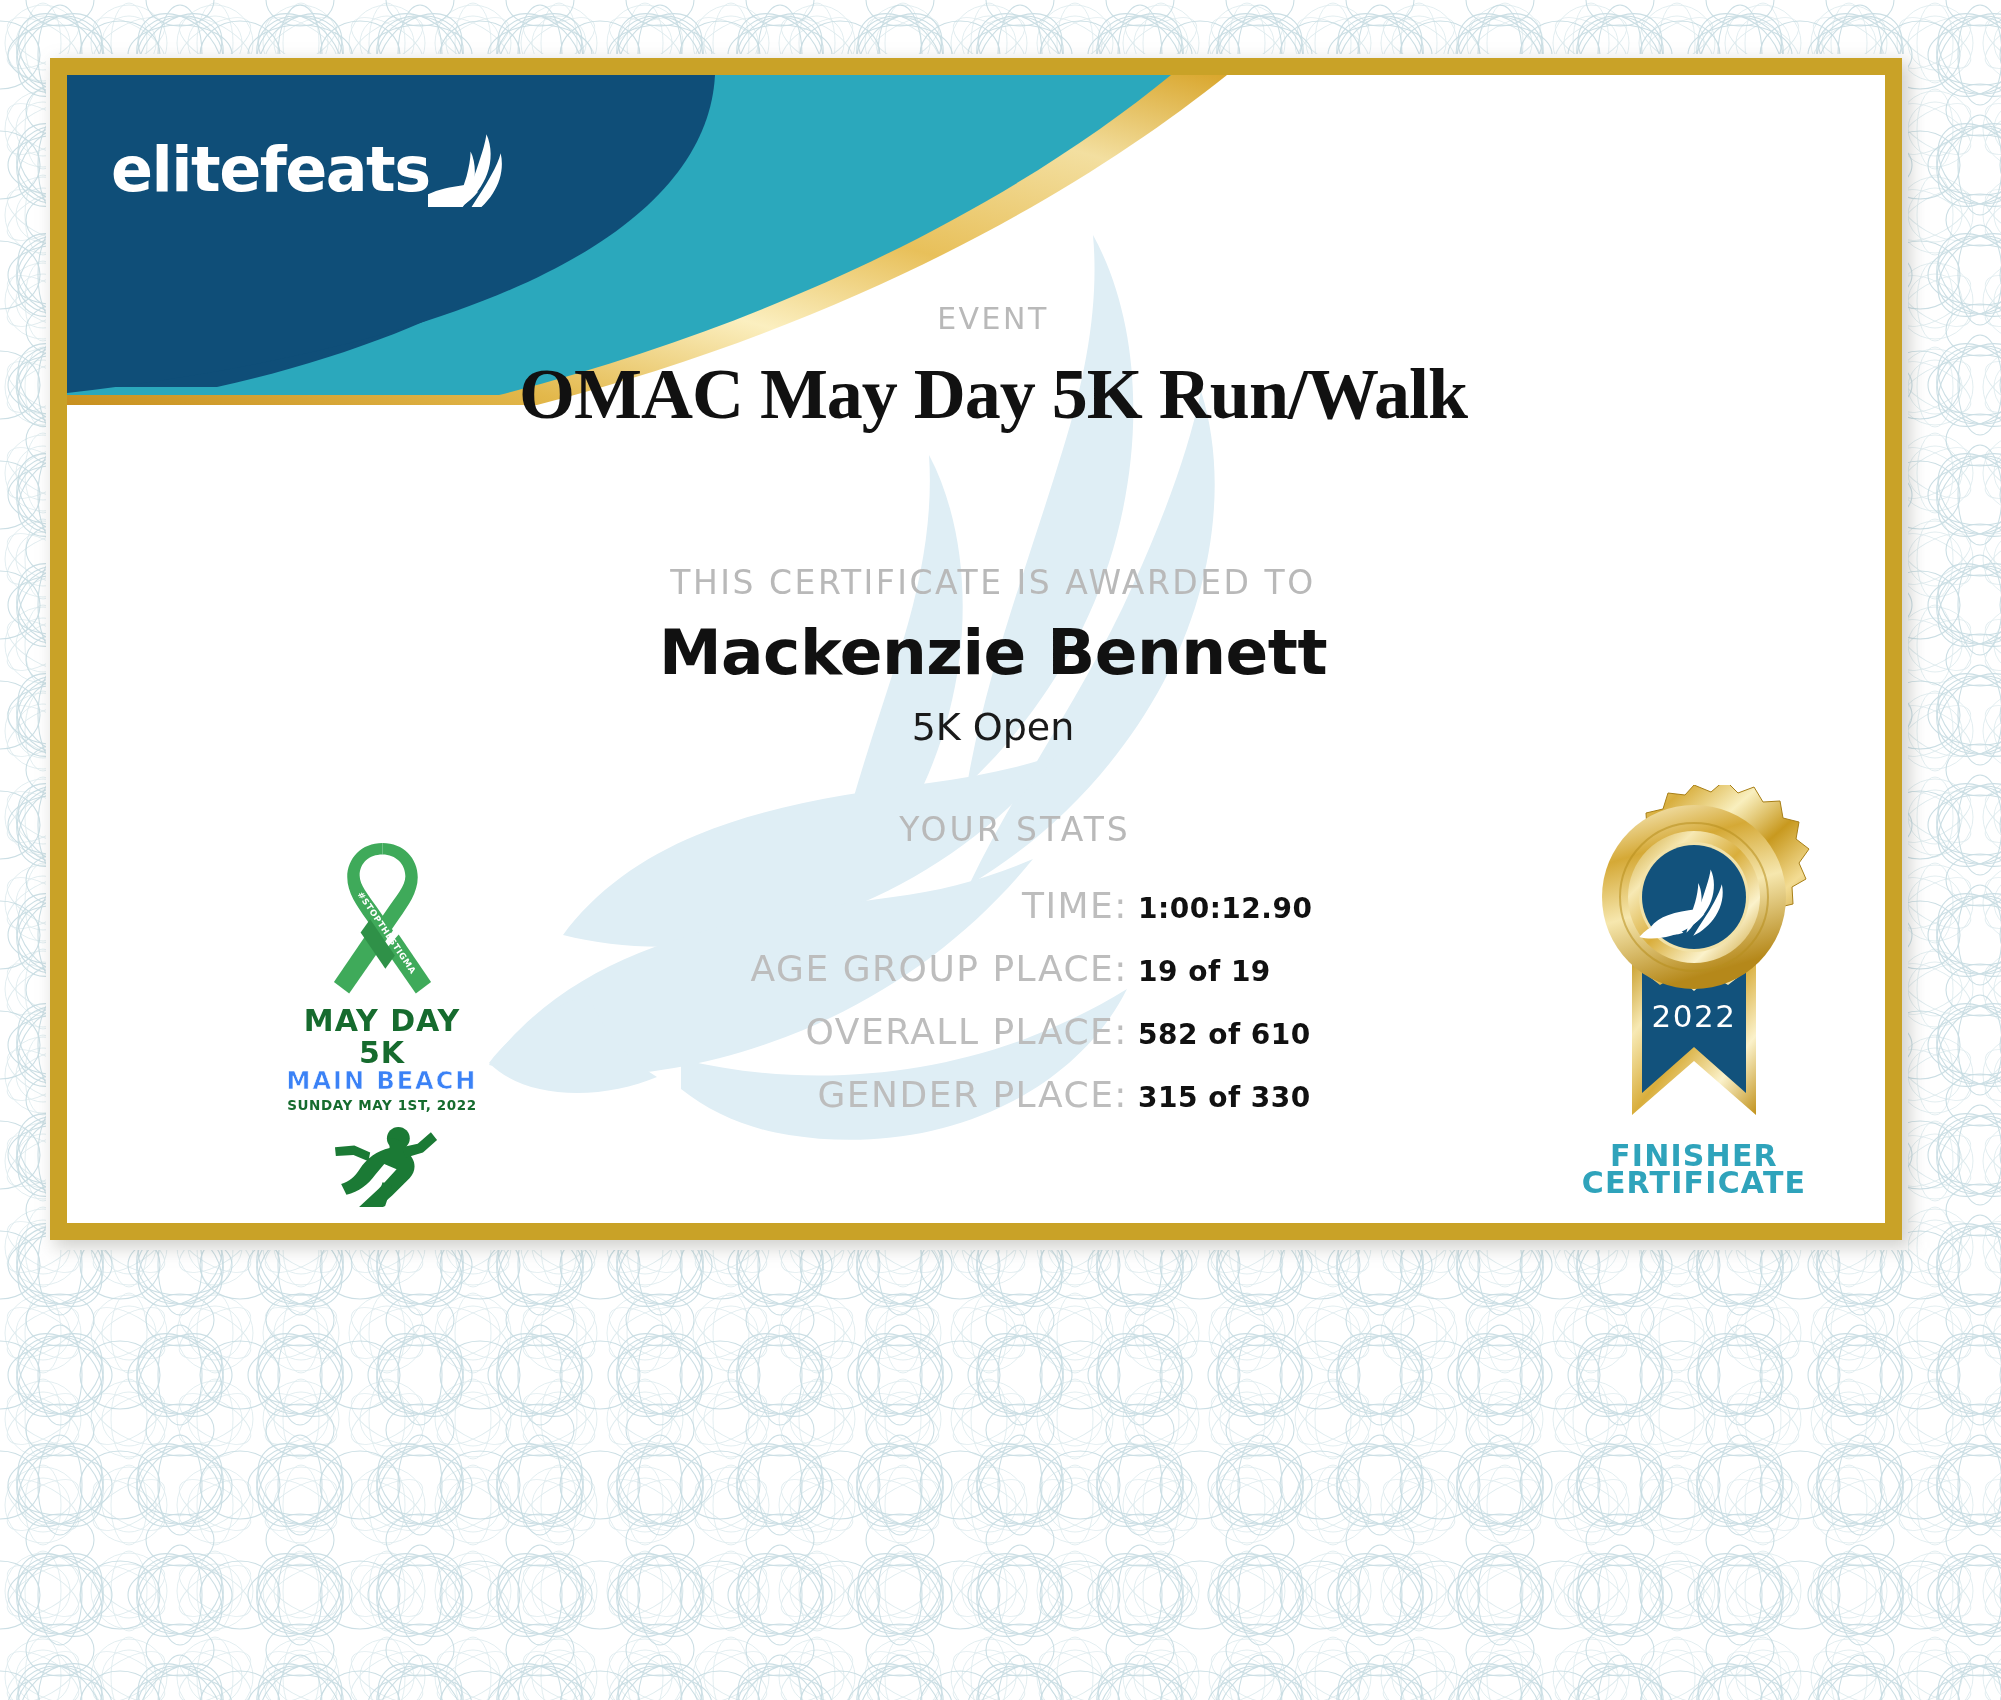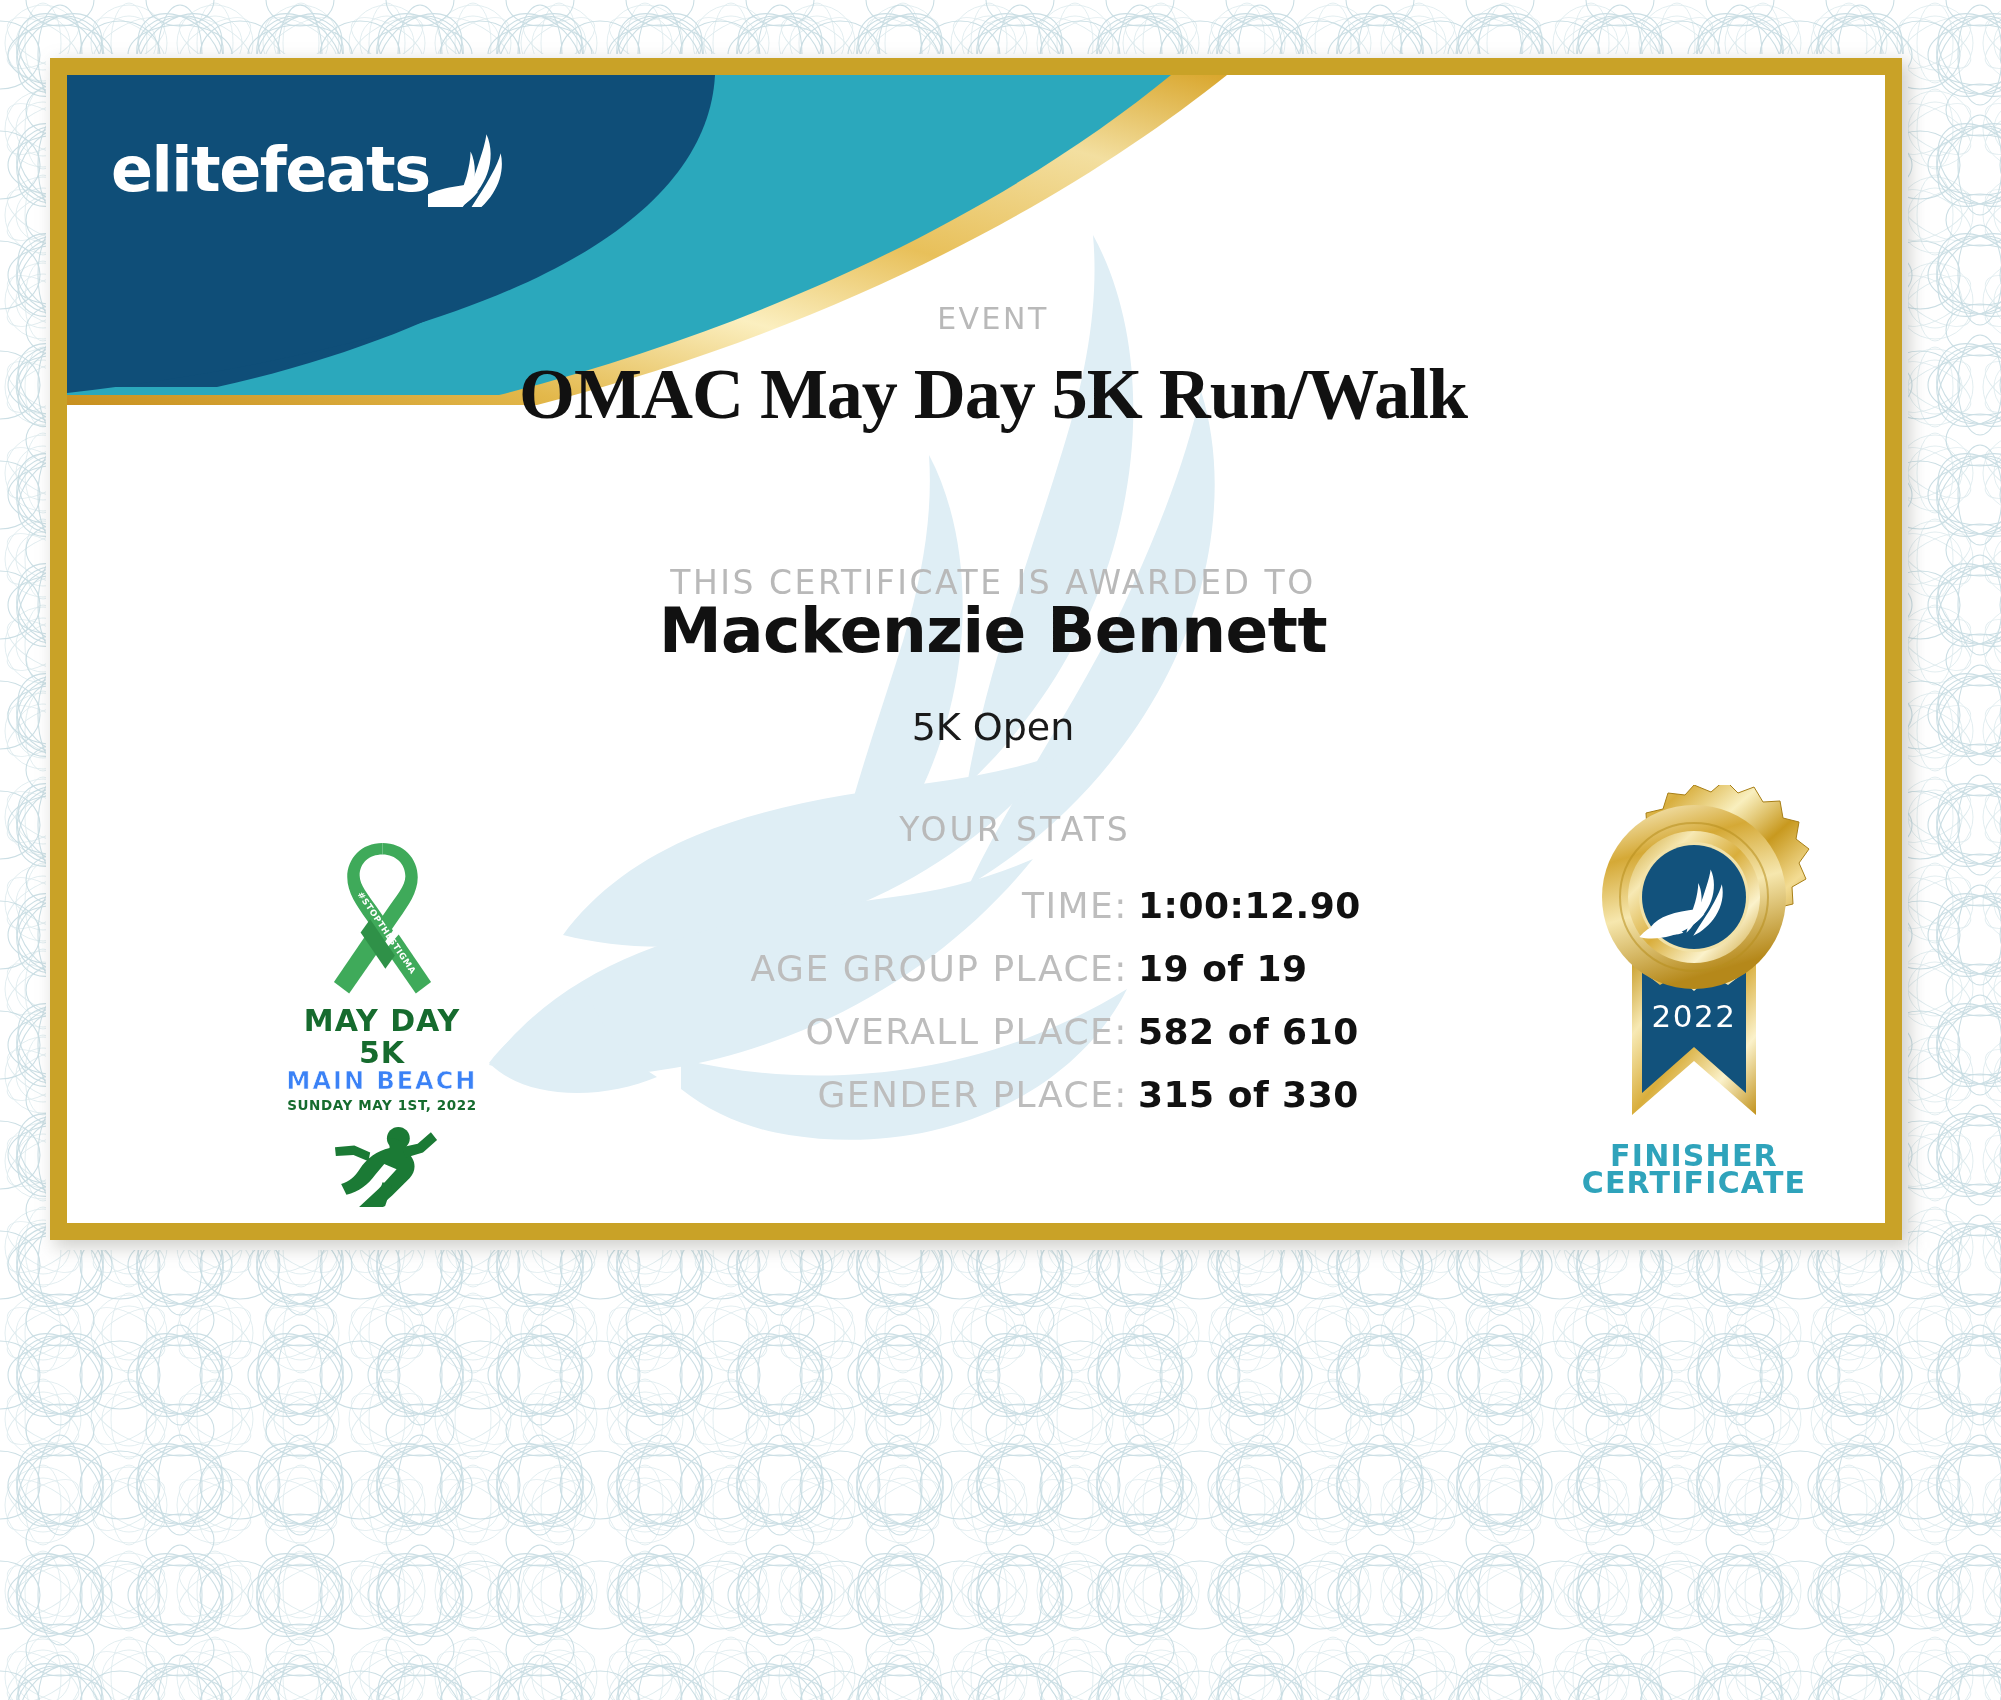--- a/index.html
+++ b/index.html
@@ -138,21 +138,21 @@
   }
   .label-awarded {
     position: absolute;
     left: 0; right: 0;
     top: 488px;
     font-size: 33px;
   }
   .name {
     position: absolute;
     left: 0; right: 0;
-    top: 519px;
+    top: 541px;
     text-align: center;
     color: #111111;
     font-size: 63px;
     font-weight: bold;
     font-family: "DejaVu Sans", sans-serif;
     letter-spacing: -0.5px;
   }
   .division {
     position: absolute;
     left: 0; right: 0;
@@ -187,21 +187,21 @@
     font-family: "DejaVu Sans", sans-serif;
   }
   .stat-label {
     color: #bdbdbd;
     font-size: 36px;
     letter-spacing: 1.5px;
     white-space: nowrap;
   }
   .stat-value {
     color: #111111;
-    font-size: 36px;
+    font-size: 28px;
     font-weight: bold;
     letter-spacing: 0.5px;
     white-space: nowrap;
     margin-left: 10px;
     min-width: 300px;
     text-align: left;
     display: inline-block;
   }
   .stat-inner {
     display: flex;

